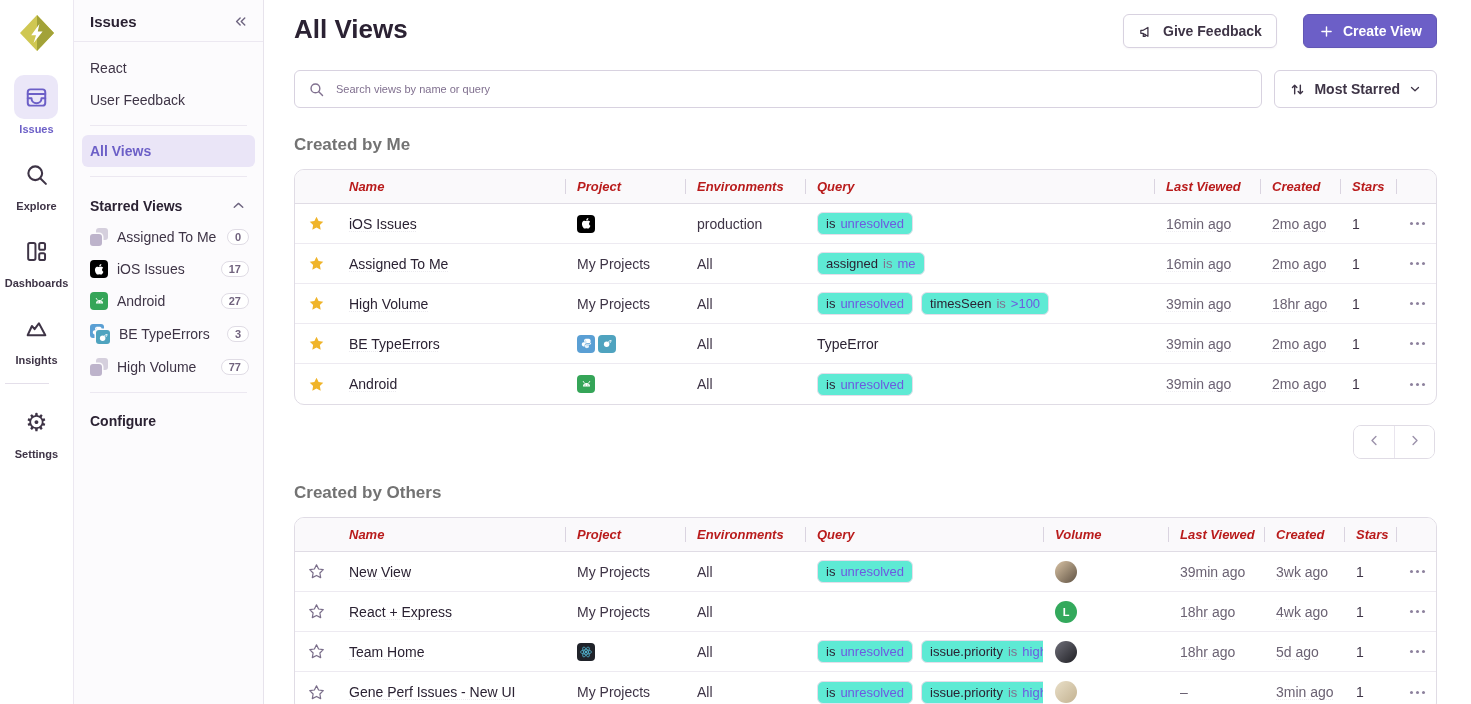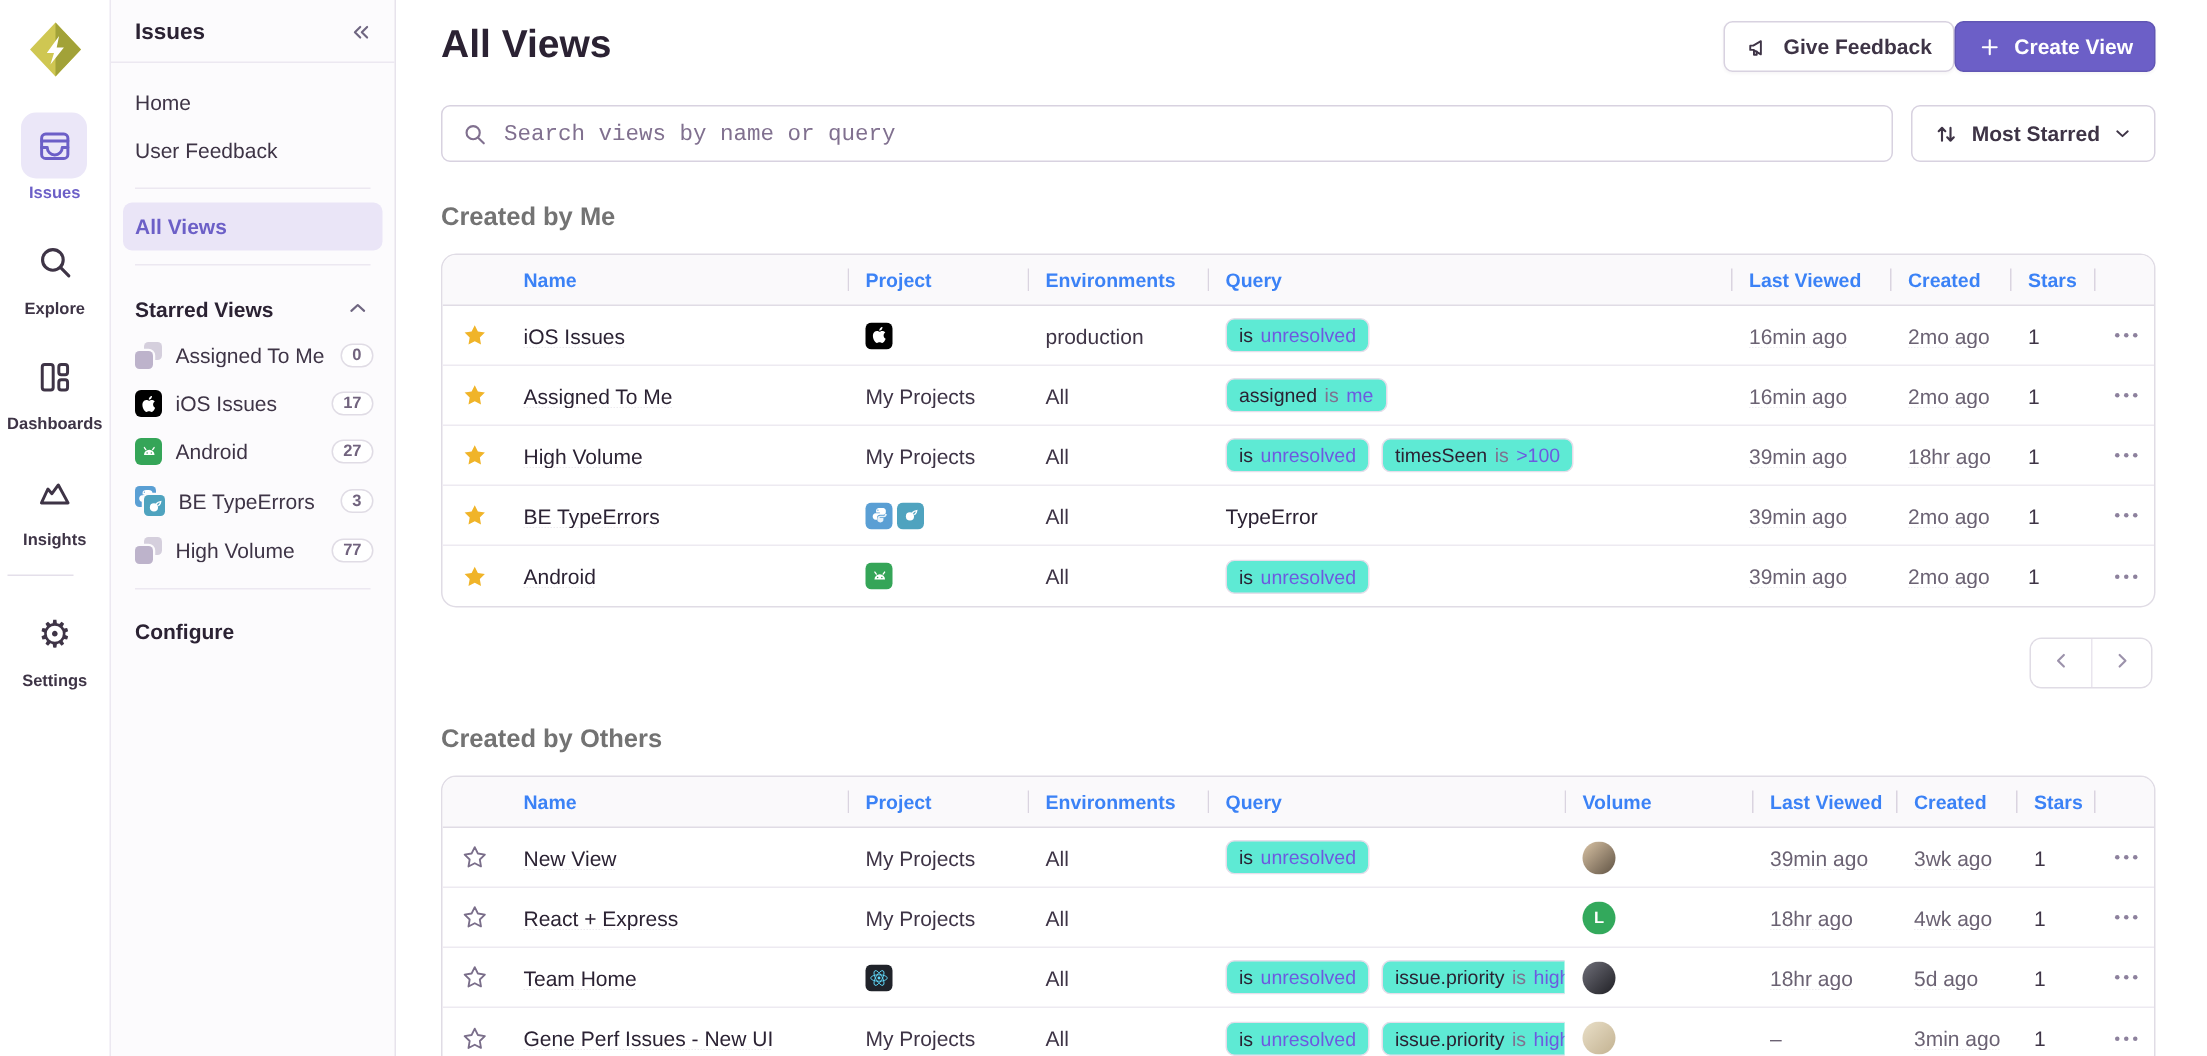--- a/index.html
+++ b/index.html
@@ -54,49 +54,49 @@
   .prj-stack .prj:last-child { bottom:0; right:0; box-shadow:0 0 0 1.5px #FCFBFD; }
   .layers-ico { position:relative; width:18px; height:18px; }
   .layers-ico i { position:absolute; width:12px; height:12px; border-radius:3px; display:block; }
   .layers-ico .back { top:0; right:0; background:#D5CFDD; }
   .layers-ico .front { bottom:0; left:0; background:#BDB3CB; box-shadow:0 0 0 1.5px #FCFBFD; }
 
   
   main { flex:1; min-width:0; padding:14px 34px 0 30px; }
   .page-head { display:flex; align-items:flex-start; justify-content:space-between; margin-bottom:22px; }
   .page-title { font-size:26px; font-weight:700; margin:0; color:#2B2233; }
-  .actions { display:flex; gap:0;padding-left:31px; }
+  .actions { display:flex; gap:26px;padding-left:31px; }
   .btn { height:34px; display:inline-flex; align-items:center; gap:8px; padding:0 14px;
          border-radius:6px; border:1px solid #D8D2E0; background:#fff; cursor:pointer;
          font-family:inherit; font-size:14px; font-weight:700; color:#3E3446;
          box-shadow:0 1px 2px rgba(43,34,51,.04); }
   .btn-primary { background:#6C5FC7; border-color:#6156B4; color:#fff; }
   .btn .icon { display:grid; place-items:center; }
 
   .toolbar { display:flex; gap:12px; margin-bottom:27px; }
   .search { flex:1; height:38px; border:1px solid #D8D2E0; border-radius:6px; background:#fff;
             display:flex; align-items:center; gap:9px; padding:0 13px; }
   .search .icon { color:#80708F; display:grid; place-items:center; }
-  .search input { flex:1; border:0; outline:0; background:transparent; font-family:Liberation Mono, monospace;
-                  font-size:15px; color:#2B2233; }
+  .search input { flex:1; border:0; outline:0; background:transparent; font-family:Liberation Sans, sans-serif;
+                  font-size:11px; color:#2B2233; }
   .search input::placeholder { color:#80708F; }
   .sort-btn { height:38px; flex:none; display:inline-flex; align-items:center; gap:8px; padding:0 14px;
               border:1px solid #D8D2E0; border-radius:6px; background:#fff; cursor:pointer;
               font-family:inherit; font-size:14px; font-weight:700; color:#3E3446; }
   .sort-btn .icon { color:#3E3446; display:grid; place-items:center; }
 
   .section-heading { font-size:17px; font-weight:700; margin:0 0 14px; color:#737373; }
 
   .tablewrap { border:1px solid #E0DCE5; border-radius:10px; background:#fff; overflow:hidden; }
   .trow { display:grid; align-items:center; }
   .grid-mine   { grid-template-columns:42px 228px 120px 120px 1fr 106px 80px 56px 40px; }
   .grid-others { grid-template-columns:42px 228px 120px 120px 238px 1fr 96px 80px 52px 40px; }
   .thead { background:#FAF9FB; border-bottom:1px solid #E0DCE5; height:34px; }
   .th { position:relative; height:100%; display:flex; align-items:center; padding:0 12px;
-        font-size:13px; font-weight:700; color:#3b82f6; white-space:nowrap; overflow:hidden; }
+        font-size:13px; font-weight:700; color:#b91c1c; white-space:nowrap; overflow:hidden;font-style:italic; }
   .th.sep::before { content:""; position:absolute; left:0; top:9px; bottom:9px; width:1px; background:#DAD4E0; }
   .tr { height:40px; border-bottom:1px solid #EDEAF1; }
   .tr:last-child { border-bottom:0; }
   .td { display:flex; align-items:center; padding:0 12px; font-size:14px; color:#3E3446;
         min-width:0; overflow:hidden; white-space:nowrap; }
   .td.star-cell { justify-content:center; padding:0; cursor:pointer; }
   .name-link { color:#2B2233; cursor:pointer; text-decoration:underline dotted #B5ABC0; text-underline-offset:3px; }
   .time { color:#6B6273; text-decoration:underline dotted #BFB7C9; text-underline-offset:3px; }
   .time.plain { text-decoration:none; }
   .chips { display:flex; gap:8px; flex-wrap:nowrap; }
@@ -181,21 +181,21 @@
       <span class="sidebar-title">Issues</span>
       <button class="collapse-btn">
           <svg width="17" height="17" viewBox="0 0 24 24" fill="none" stroke="currentColor" stroke-width="2" stroke-linecap="round" stroke-linejoin="round">
             <path d="M11.5 7l-5 5 5 5"></path>
             <path d="M18 7l-5 5 5 5"></path>
           </svg>
         </button>
     </div>
     <div class="sb-divider-full"></div>
     <div id="sidebar-body">
-        <div class="sb-item" style="margin-top:10px">Home</div>
+        <div class="sb-item" style="margin-top:10px">React</div>
         <div class="sb-item" style="">User Feedback</div>
         <div class="sb-divider"></div>
         <div class="sb-pill">All Views</div>
         <div class="sb-divider"></div>
         <div class="sb-section-head">
      <span class="sb-section-title">Starred Views</span>
      <button class="sb-chev">
             <svg width="17" height="17" viewBox="0 0 24 24" fill="none" stroke="currentColor" stroke-width="2" stroke-linecap="round" stroke-linejoin="round">
               <path d="M6 14.5l6-5.5 6 5.5"></path>
             </svg>

